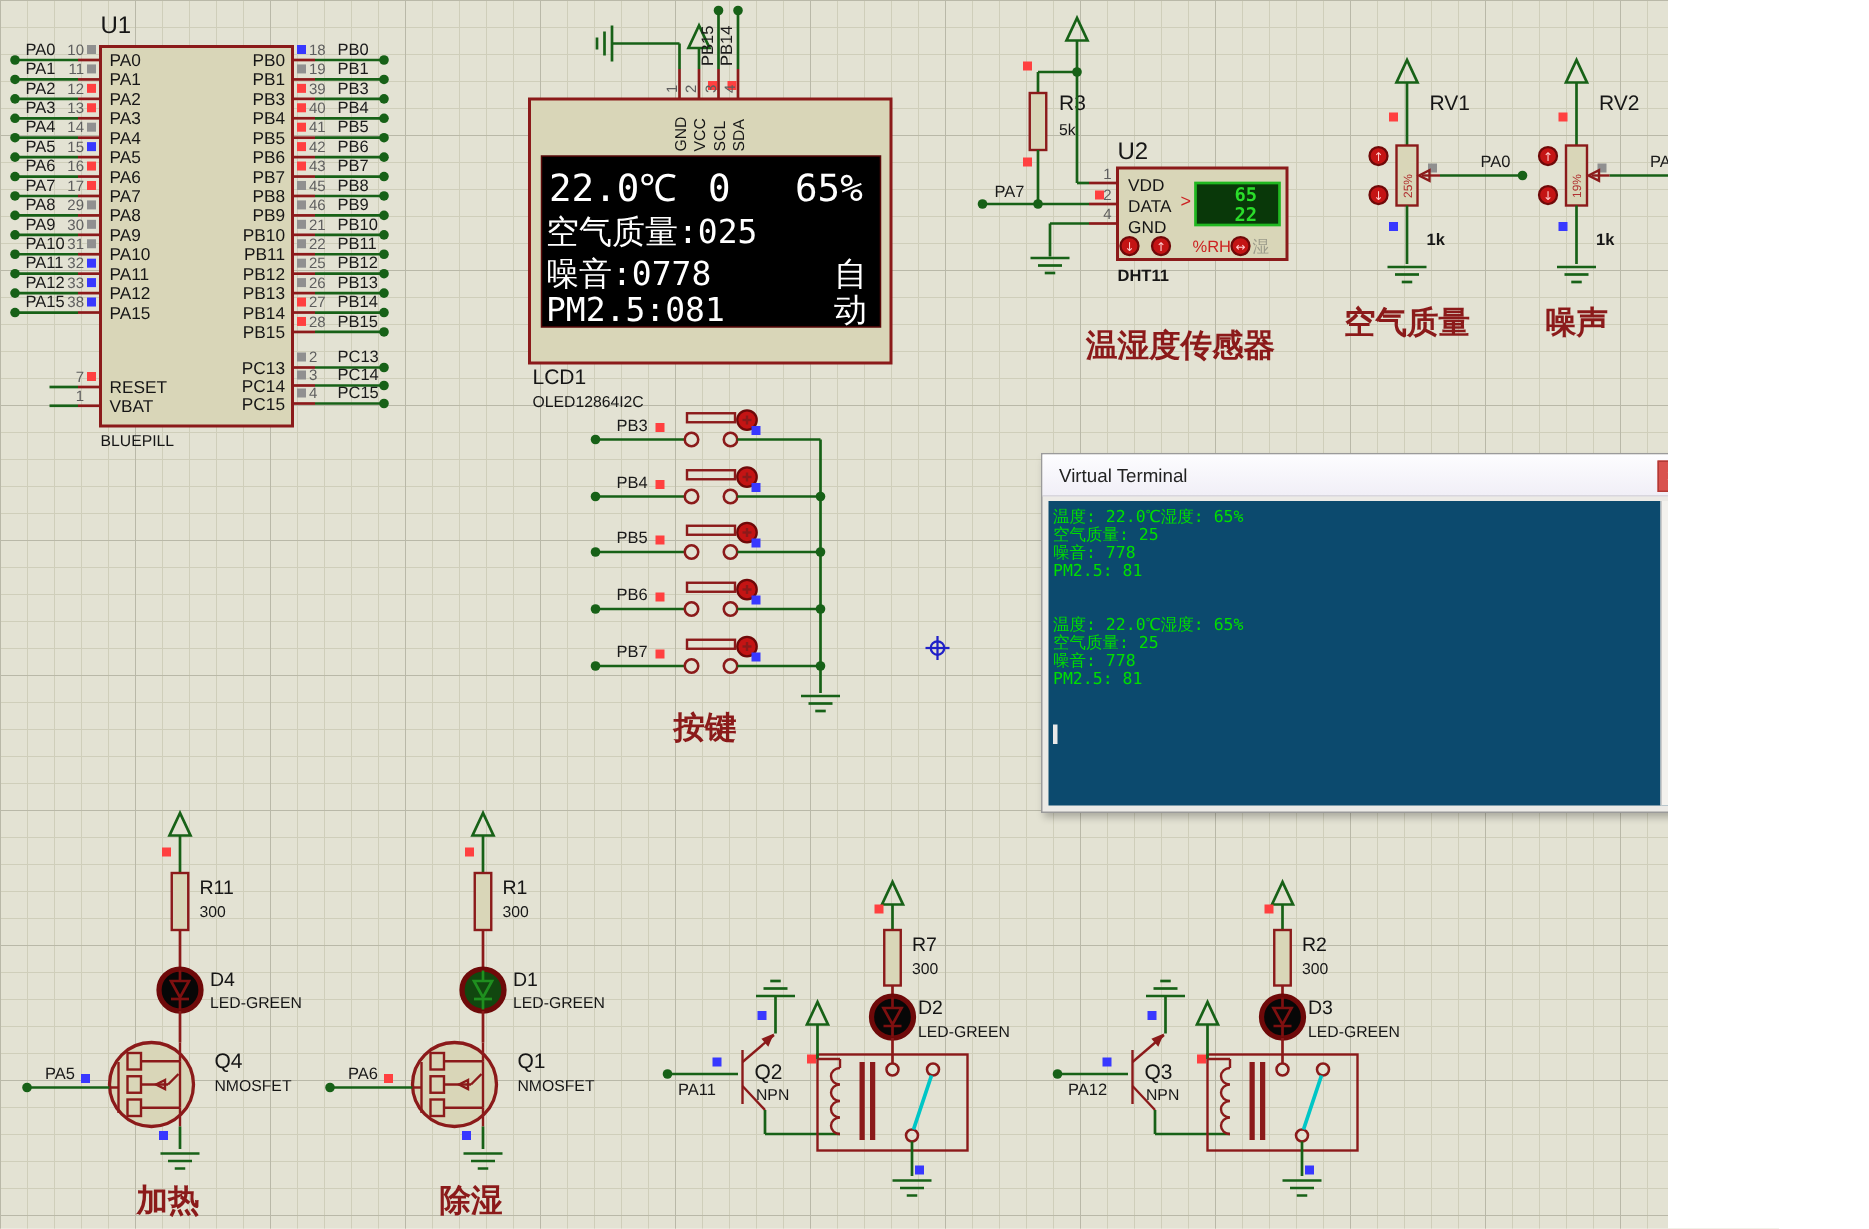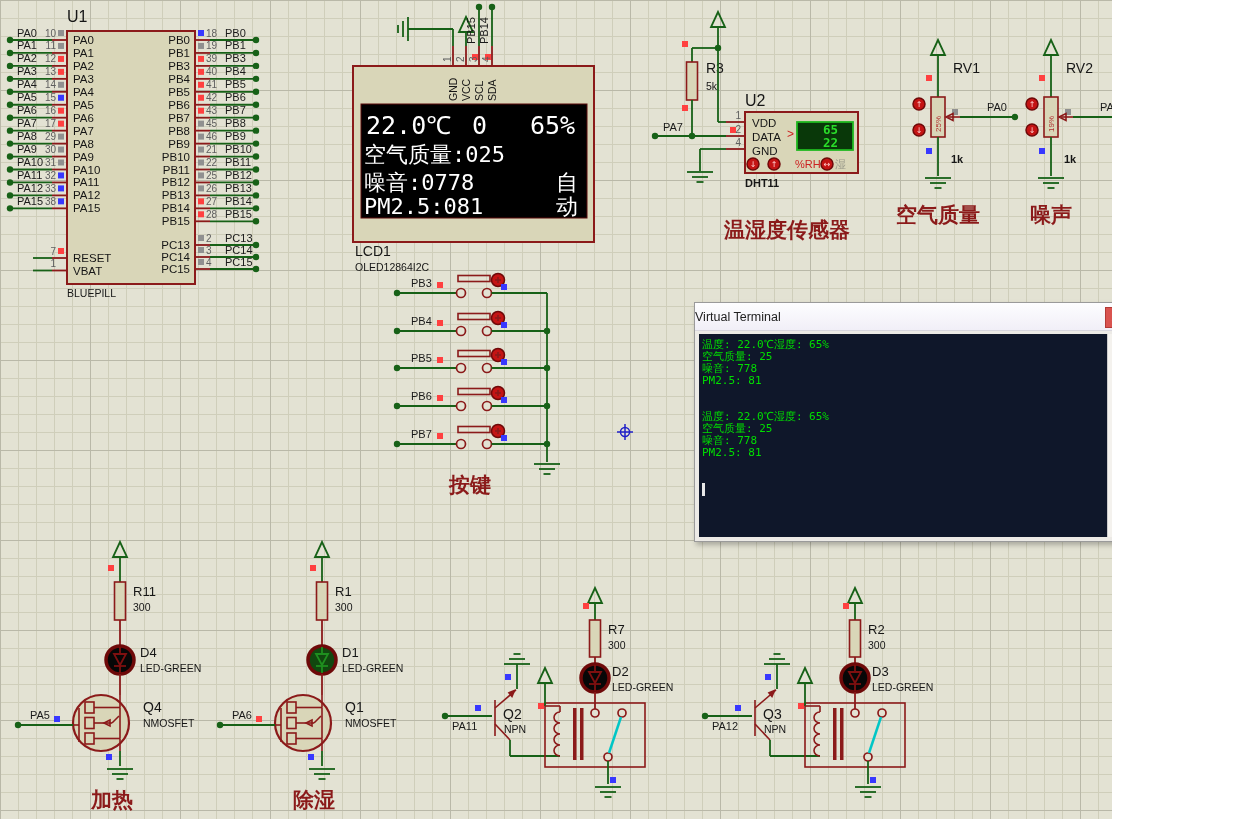--- a/index.html
+++ b/index.html
@@ -46,25 +46,25 @@
   .ledsym-off{stroke:#7E1010;fill:none;stroke-width:1.8}
   .ledsym-on{stroke:#1F8F1F;fill:none;stroke-width:1.8}
   .oled-big{font-family:"DejaVu Sans Mono",monospace;font-size:25px;fill:#fff}
   .oled-cjk{font-size:22px}
   .dht-val{font-family:"DejaVu Sans Mono",monospace;font-size:12.5px;font-weight:bold;fill:#2ADD2A}
   .cross{stroke:#2020C8;stroke-width:1.5;fill:none}
   
   .vt{position:absolute;left:694px;top:302px;width:434px;height:238px;background:#ECEAE6;
       border:1px solid #9a9a9a;box-shadow:2px 3px 5px rgba(0,0,0,.25)}
   .vt-title{height:27px;background:linear-gradient(#FDFDFF,#F1EFF7);border-bottom:1px solid #d8d6de;
-      display:flex;align-items:center;font-size:12.5px;color:#222}
+      display:flex;align-items:center;padding-left:11px;font-size:12.5px;color:#222}
   .vt-close{position:absolute;right:5px;top:4px;width:17px;height:19px;background:#D9534F;
       border:1px solid #B23A36;color:#fff;font-weight:bold;font-size:10px;display:flex;
       align-items:center;justify-content:center;cursor:pointer}
-  .vt-body{position:absolute;left:4px;right:4px;top:31px;bottom:4px;background:#0f172a}
+  .vt-body{position:absolute;left:4px;right:4px;top:31px;bottom:4px;background:#0c4a6e}
   .vt-text{position:absolute;left:3px;top:5px;right:20px;bottom:0;
       font-family:"DejaVu Sans Mono",monospace;font-size:11px;color:#00DE00;
       line-height:12px;white-space:pre;overflow:hidden}
   .vt-cursor{position:absolute;left:3px;top:149px;width:3px;height:13px;background:#E8E8E8}
   .vt-scroll{position:absolute;right:0;top:0;bottom:0;width:17px;background:#F4F2EE;border-left:1px solid #ccc}
   .vt-arrow{position:absolute;left:0;width:16px;height:15px;color:#9a9a9a;font-size:8px;
       display:flex;align-items:center;justify-content:center;font-family:"DejaVu Sans",sans-serif}
   .vt-up{top:1px}.vt-dn{bottom:1px}
 </style>
 </head>

